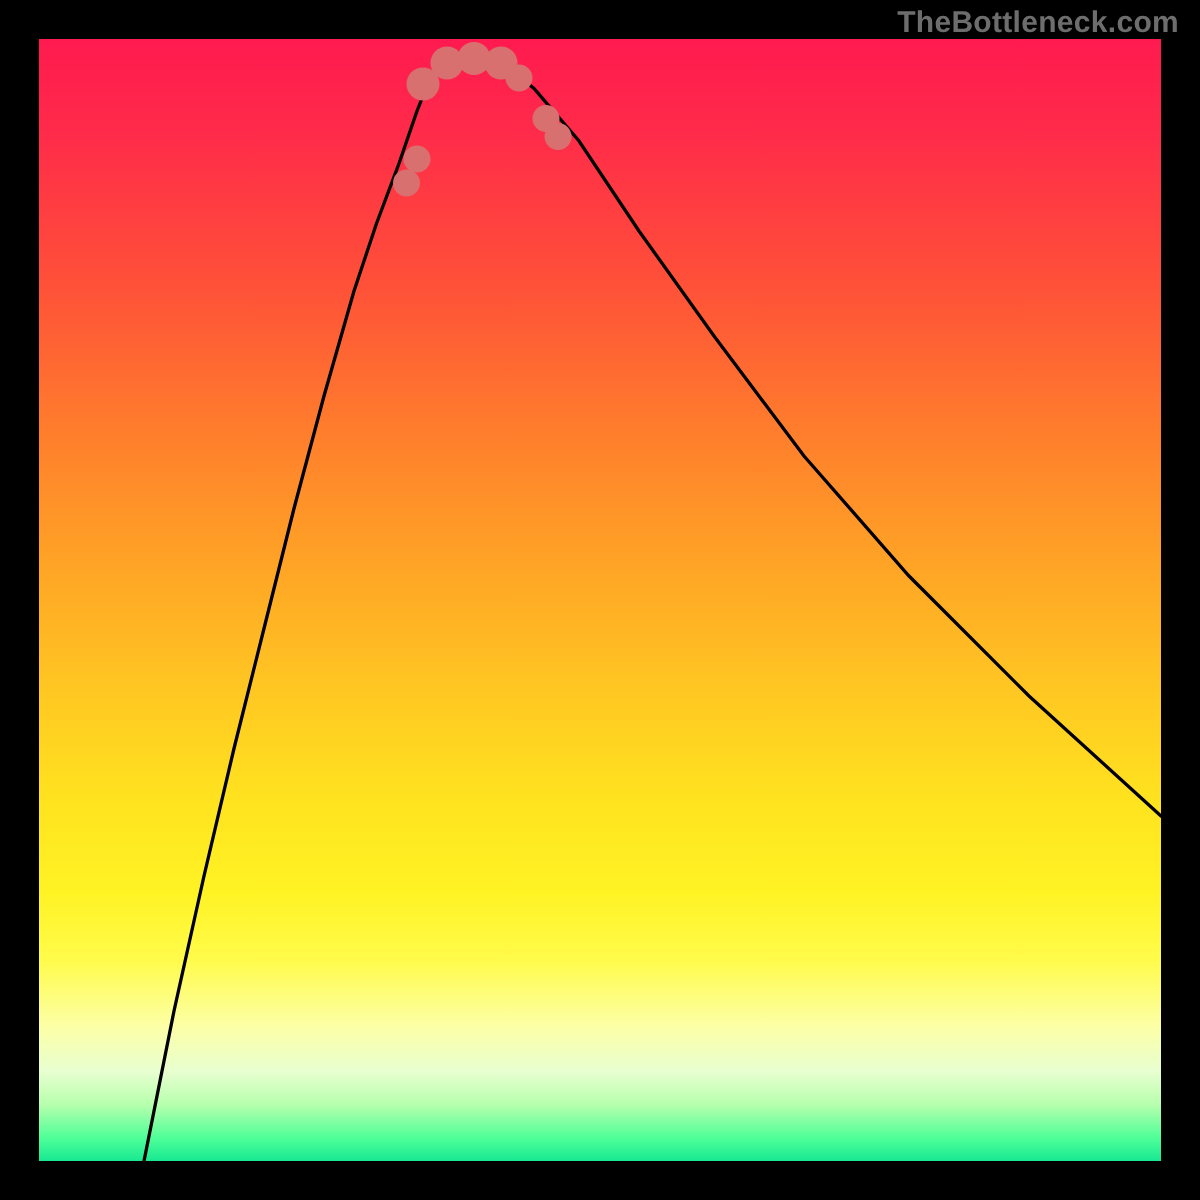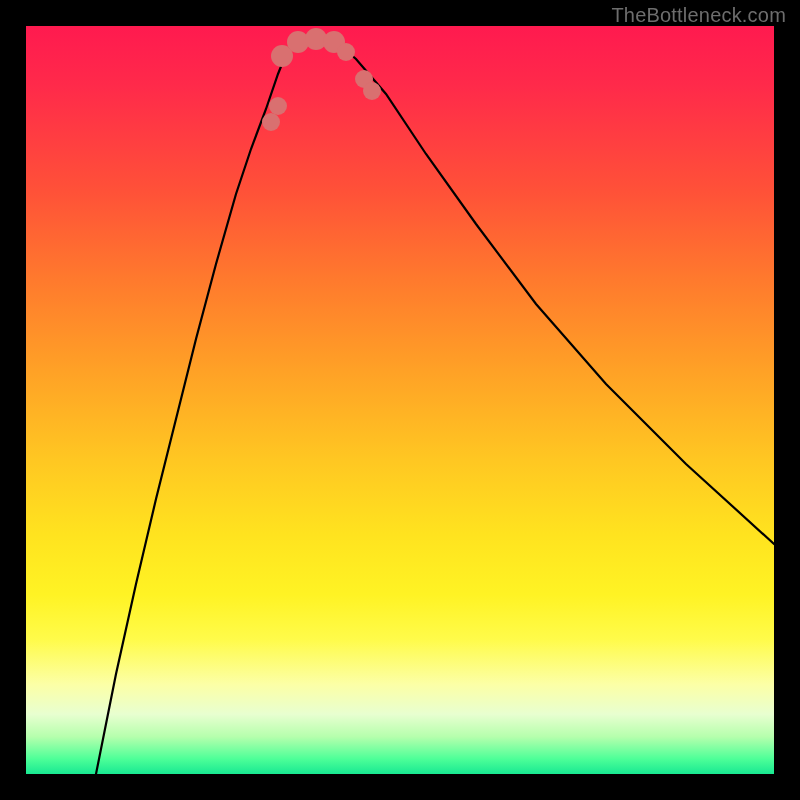--- a/index.html
+++ b/index.html
@@ -49,21 +49,21 @@
     top: 0;
     width: 748px;
     height: 748px;
   }
   .watermark {
     position: absolute;
     top: 4px;
     right: 14px;
     color: #6d6d6d;
     font-size: 20px;
-    font-weight: 400;
+    font-weight: 700;
     letter-spacing: 0.2px;
     user-select: none;
   }
 </style>
 </head>
 <body>
 
 <div class="frame">
   <div class="plot">
     <svg class="svg-layer" viewBox="0 0 748 748" preserveAspectRatio="none">

